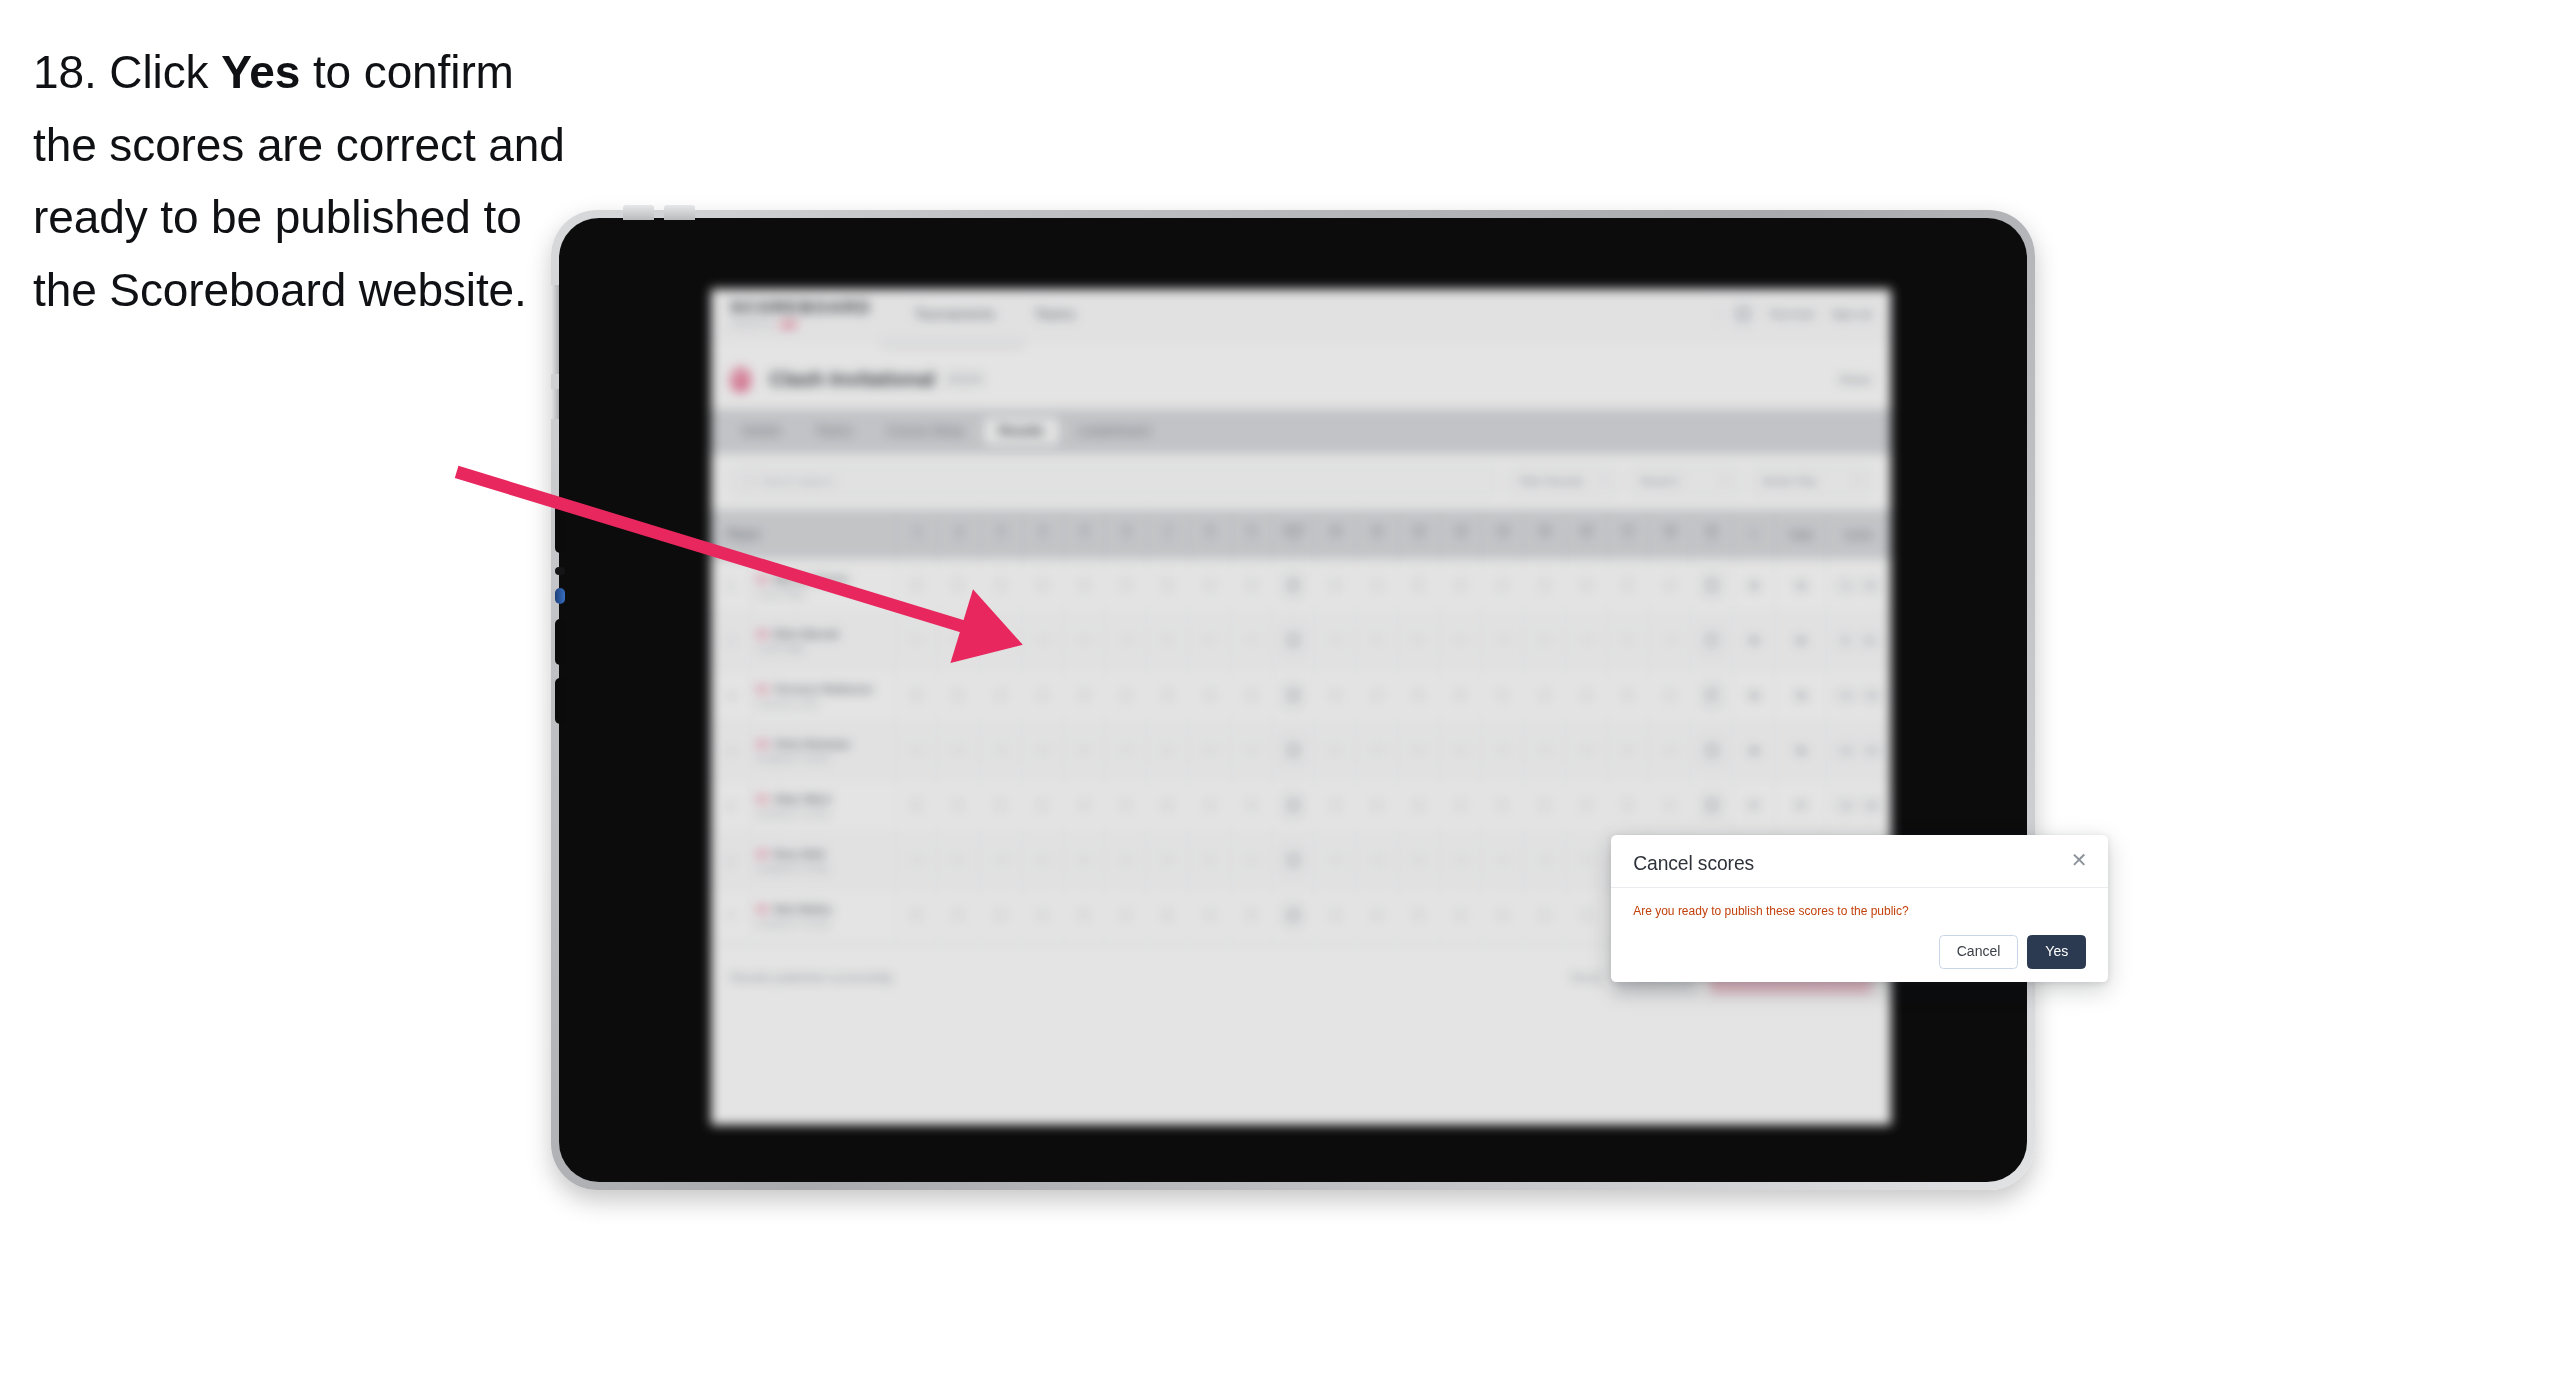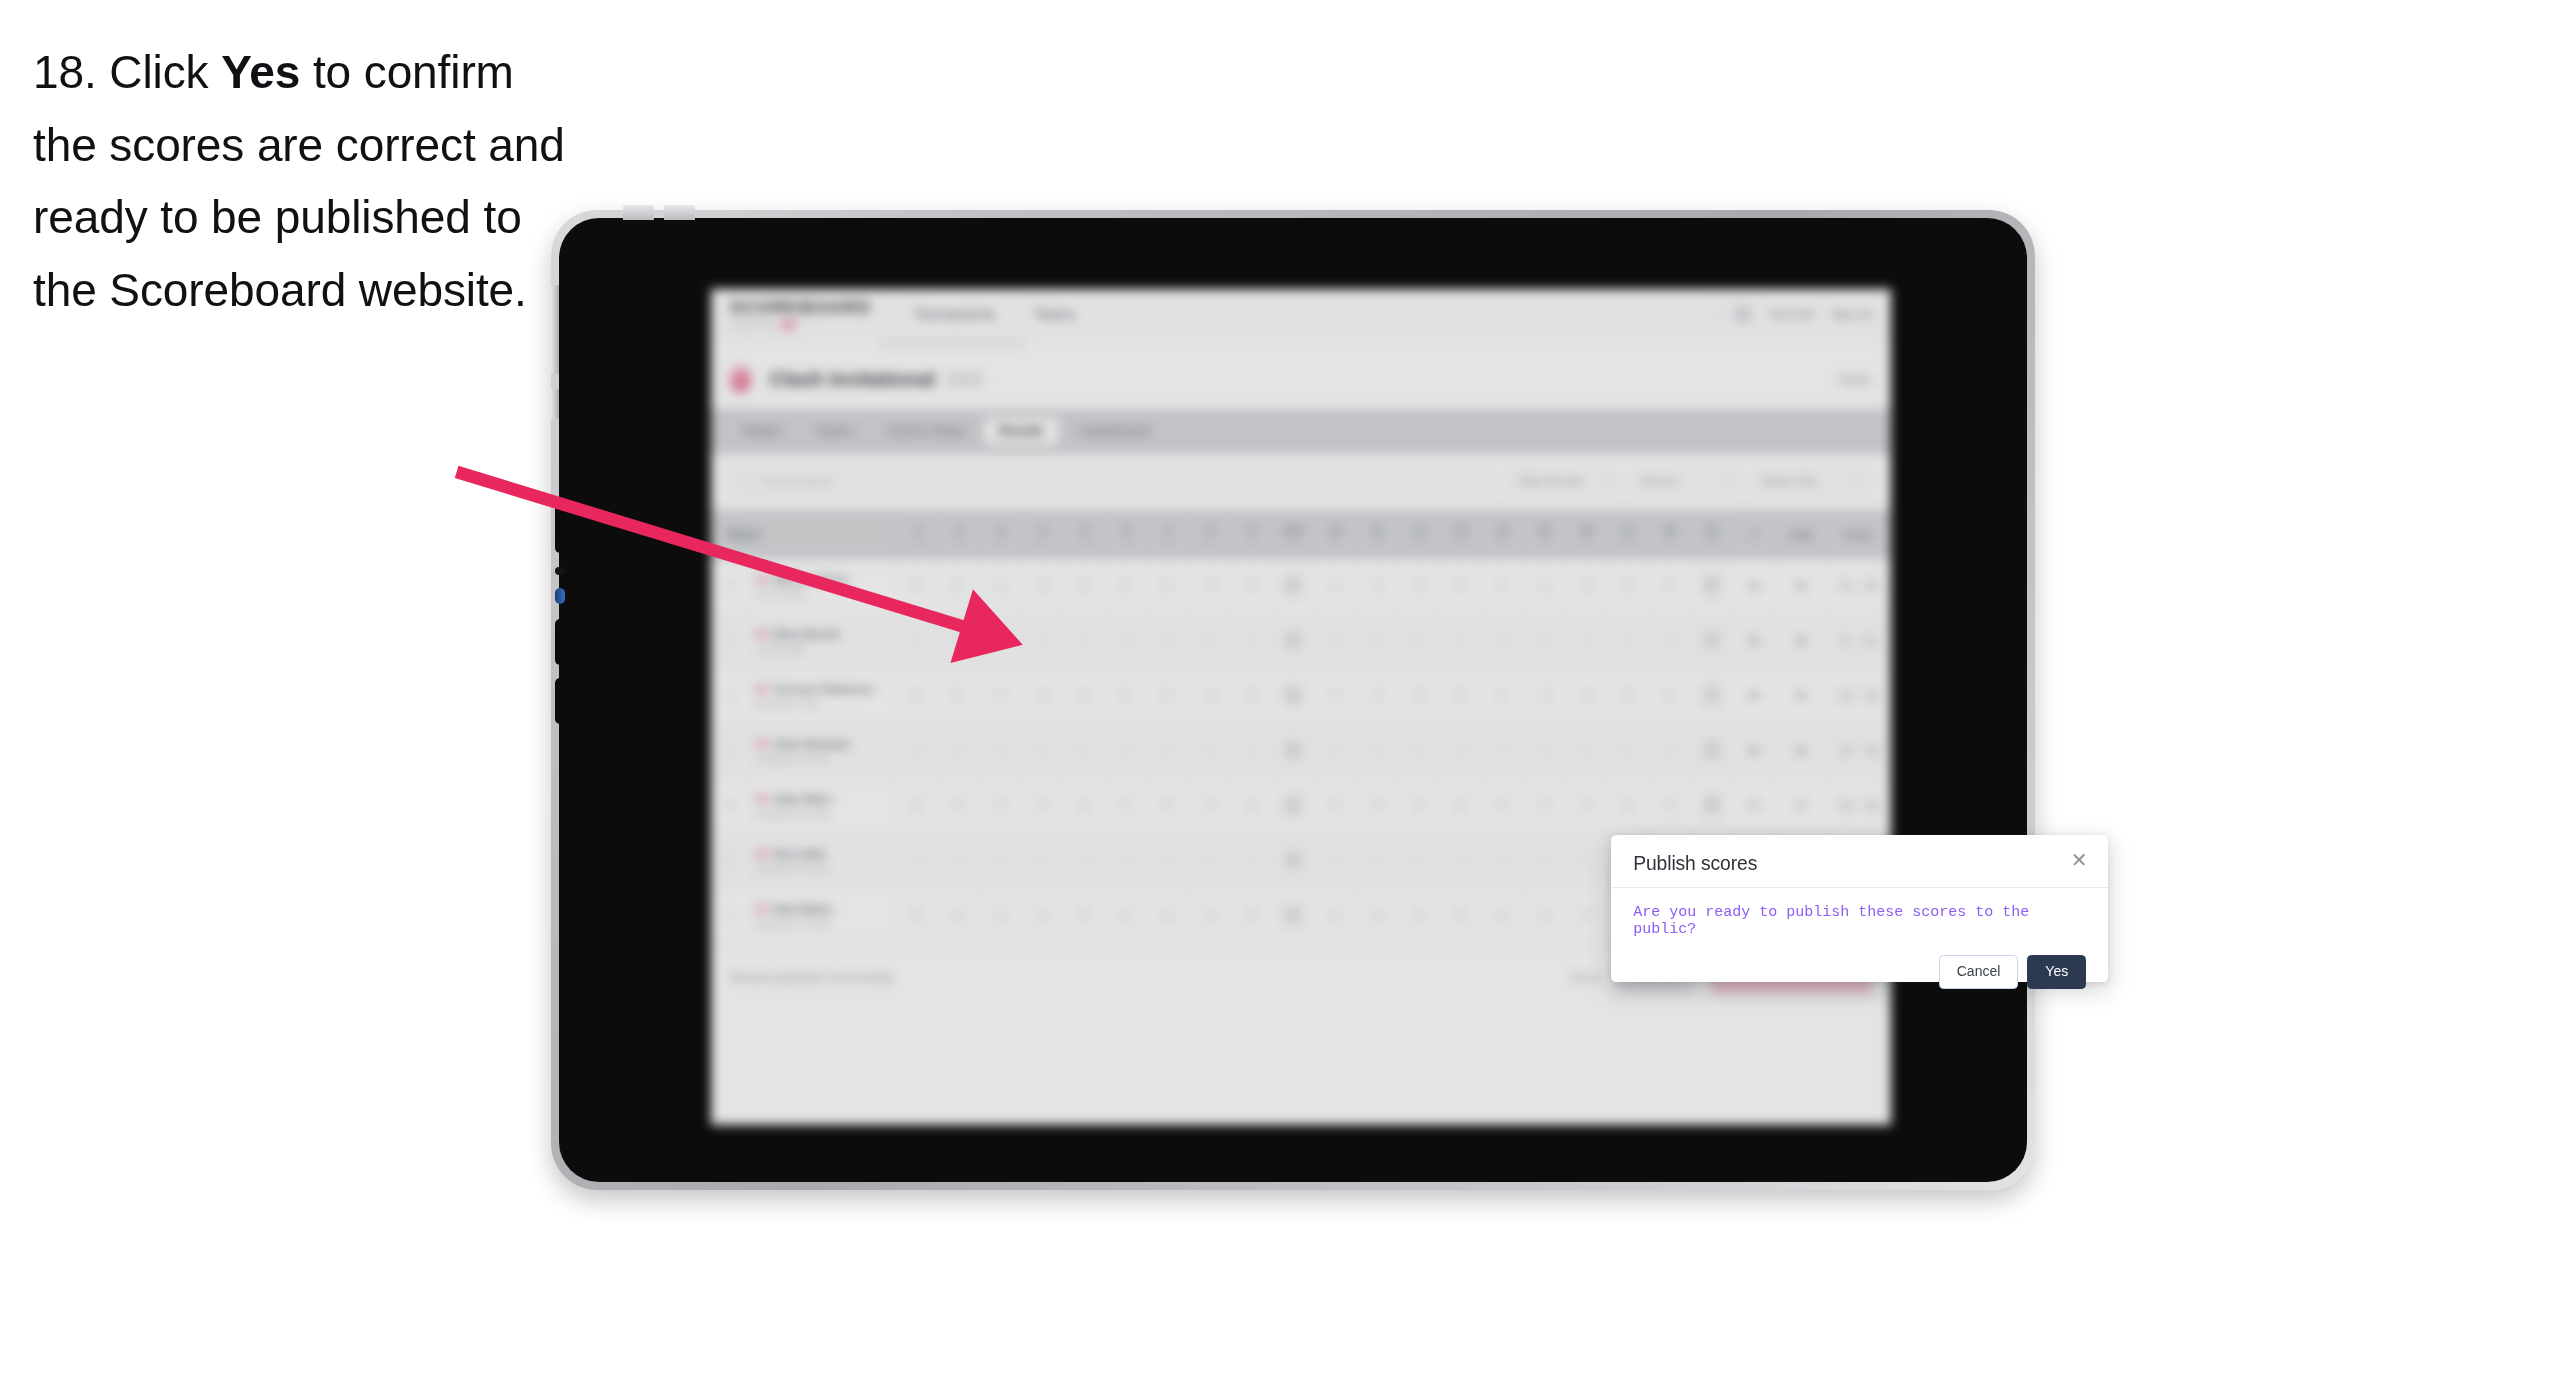--- a/index.html
+++ b/index.html
@@ -242,21 +242,21 @@
   }
   .modal-title { font-size: 19.3px; font-weight: 400; color: #2e333a; letter-spacing: -0.1px; }
   .modal-close {
     position: absolute; right: 18px; top: 13.4px;
     width: 22px; height: 22px;
     display:flex; align-items:center; justify-content:center;
     font-size: 20px; color: #8d939b; line-height: 1; font-weight: 300;
     cursor: pointer;
   }
   .modal-body { padding: 16.3px 22px 0 22px; }
-  .modal-msg { font-size: 15px; color: #8b5cf6; font-family: Liberation Mono, monospace; }
+  .modal-msg { font-size: 12px; color: #c2410c; }
   .modal-actions {
     display:flex; justify-content:flex-end; gap: 9px;
     padding: 16.3px 22px 16.3px 22px;
   }
   .mbtn {
     font-size: 14px; border-radius: 4.5px; padding: 8.2px 17px; cursor:pointer;
     line-height: 1.1;
   }
   .mbtn.cancel { background:#ffffff; color:#3b4149; border:0.7px solid #c9d6ea; }
   .mbtn.yes { background:#2b3a50; color:#ffffff; border:0.7px solid #2b3a50; font-weight:400; }
@@ -973,21 +973,21 @@
             <div class="btn-link">Reset</div>
             <div class="btn-grey">Save all</div>
             <div class="btn-pink">Publish to Scoreboard</div>
           </div>
         </div>
 
       </div>
 
       <div id="modal">
         <div class="modal-head">
-          <div class="modal-title">Publish scores</div>
+          <div class="modal-title">Cancel scores</div>
           <div class="modal-close">✕</div>
         </div>
         <div class="modal-body">
           <div class="modal-msg">Are you ready to publish these scores to the public?</div>
         </div>
         <div class="modal-actions">
           <div class="mbtn cancel">Cancel</div>
           <div class="mbtn yes">Yes</div>
         </div>
       </div>

